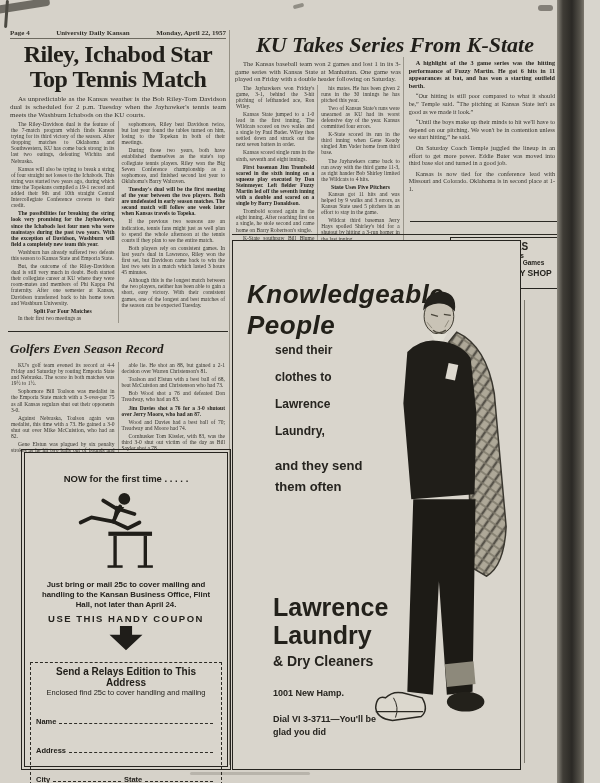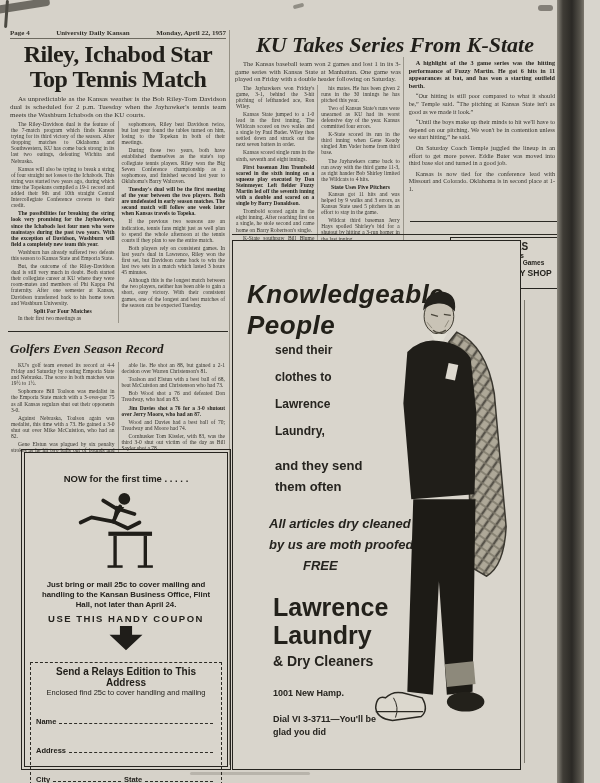--- a/index.html
+++ b/index.html
@@ -238,25 +238,20 @@
     <div class="msg1">
       <div>send their</div>
       <div>clothes to</div>
       <div>Lawrence</div>
       <div>Laundry,</div>
     </div>
     <div class="msg2">
       <div>and they send</div>
       <div>them often</div>
     </div>
-    <div class="msg3">
-      <div>All articles dry cleaned</div>
-      <div>by us are moth proofed</div>
-      <div class="free">FREE</div>
-    </div>
     <div class="lname">
       <div>Lawrence</div>
       <div>Laundry</div>
     </div>
     <div class="lname3">&amp; Dry Cleaners</div>
     <div class="laddr">1001 New Hamp.</div>
     <div class="lphone">
       <div>Dial VI 3-3711—You'll be</div>
       <div>glad you did</div>
     </div>

